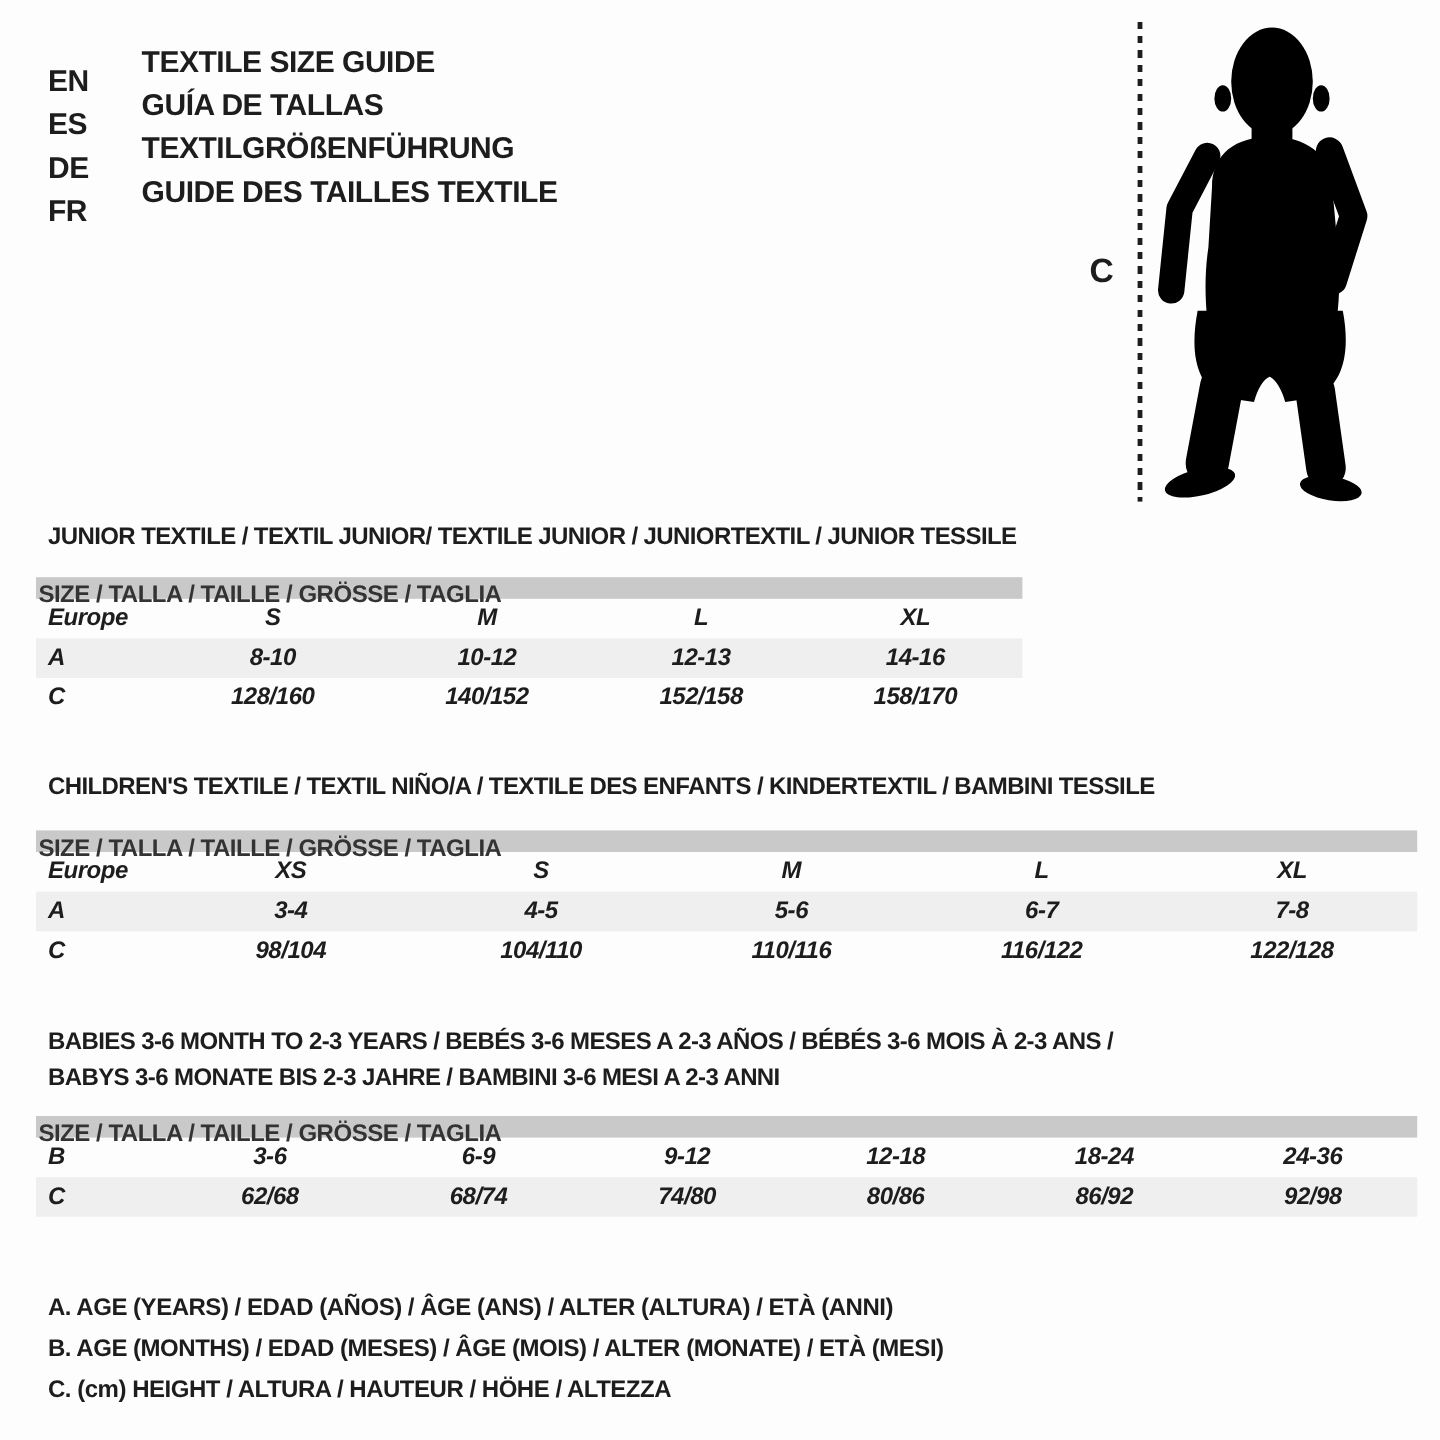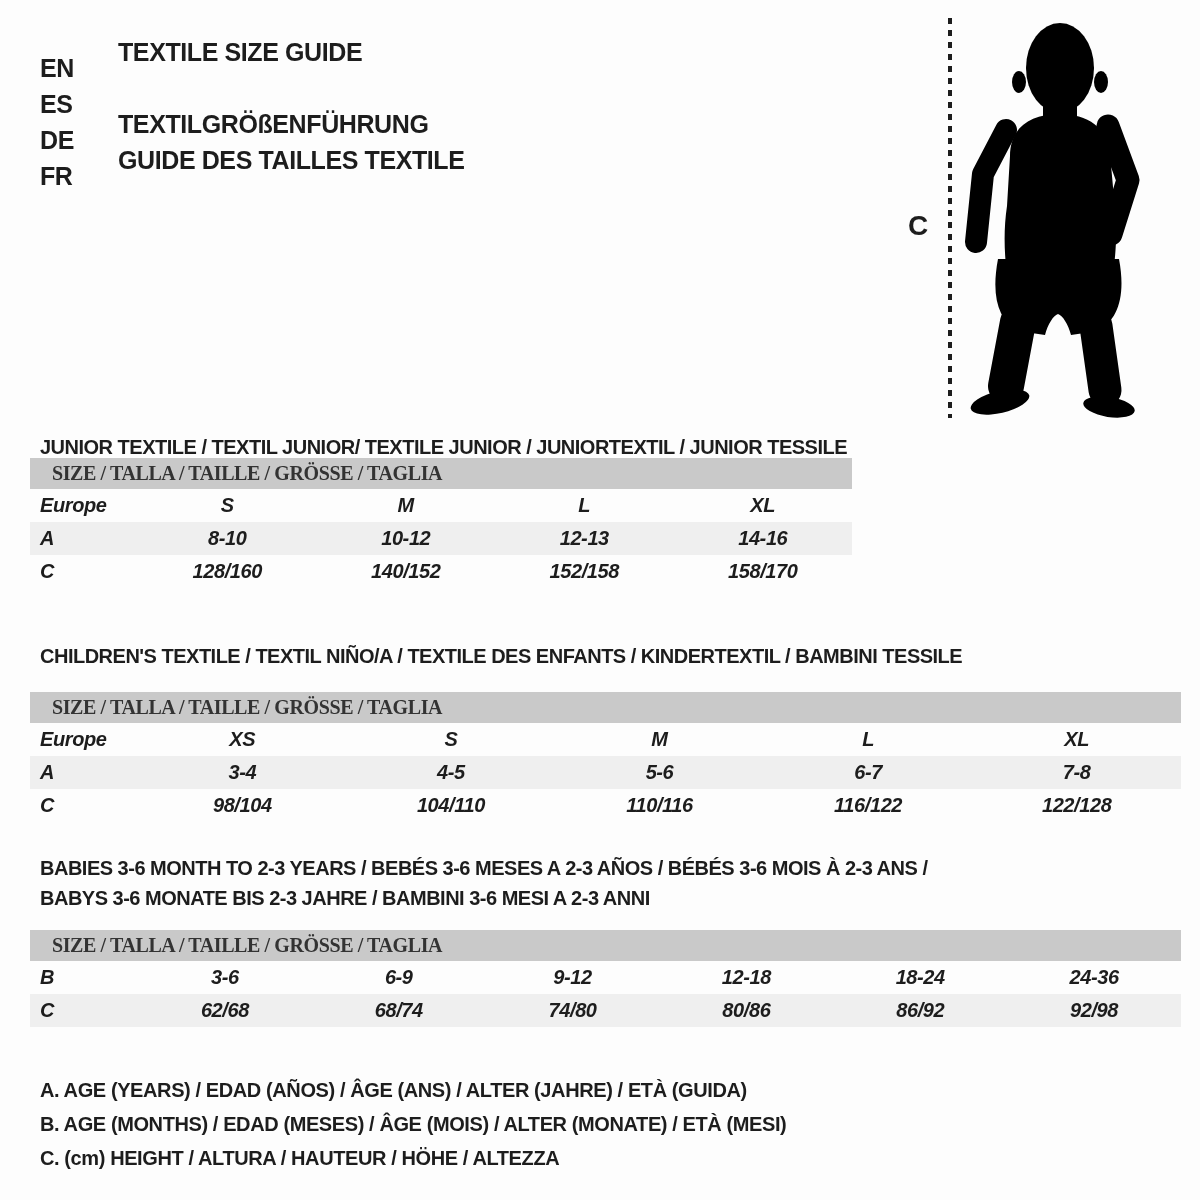--- a/index.html
+++ b/index.html
@@ -34,27 +34,27 @@
     background:repeating-linear-gradient(to bottom,var(--text) 0 6px,transparent 6px 12px);
   }
   .toddler{position:absolute;left:958px;top:4px;width:186px;height:416px;color:var(--silhouette);}
 
   
   .tbl{position:absolute;}
   .t1{left:30px;top:436px;width:822px;}
   .t2{left:30px;top:645px;width:1151px;}
   .t3{left:30px;top:853px;width:1151px;}
   .tbl-title{font-size:20px;line-height:22px;padding-left:10px;white-space:nowrap;letter-spacing:-0.5px;}
-  .t1 .tbl-title{}
+  .t1 .tbl-title{margin-bottom:23px;}
   .t2 .tbl-title{margin-bottom:25px;}
   .t3 .tbl-title{line-height:30px;margin-bottom:0;}
   .t3 .title-block{margin-bottom:17px;}
   .band{
-    height:31px;line-height:31px;padding-left:22px;font-size:20px;
-    background:var(--band-bg);color:var(--band-text);white-space:nowrap;font-family:Liberation Serif, serif;
+    height:18px;line-height:31px;padding-left:2px;font-size:20px;
+    background:var(--band-bg);color:var(--band-text);white-space:nowrap;
   }
   .row{display:flex;height:33px;align-items:center;font-size:20px;}
   .row.alt{background:var(--row-alt-bg);}
   .cell{white-space:nowrap;font-style:italic;}
   .cell.label{width:108px;padding-left:10px;}
   .cell.val{flex:1;text-align:center;}
 
   
   .legend{position:absolute;left:40px;top:1073px;}
   .legend p{height:34px;line-height:34px;font-size:20px;white-space:nowrap;}
@@ -64,20 +64,21 @@
 
 <div class="page">
 
   <div class="lang-list">
     <div class="lang-row">
       <span class="lang-code">EN</span>
       <span class="lang-label">TEXTILE SIZE GUIDE</span>
     </div>
     <div class="lang-row">
       <span class="lang-code">ES</span>
+      <span class="lang-label">GUÍA DE TALLAS</span>
     </div>
     <div class="lang-row">
       <span class="lang-code">DE</span>
       <span class="lang-label">TEXTILGRÖßENFÜHRUNG</span>
     </div>
     <div class="lang-row">
       <span class="lang-code">FR</span>
       <span class="lang-label">GUIDE DES TAILLES TEXTILE</span>
     </div>
   </div>
@@ -178,18 +179,18 @@
       <span class="cell val">62/68</span>
       <span class="cell val">68/74</span>
       <span class="cell val">74/80</span>
       <span class="cell val">80/86</span>
       <span class="cell val">86/92</span>
       <span class="cell val">92/98</span>
     </div>
   </section>
 
   <div class="legend">
-    <p>A. AGE (YEARS) / EDAD (AÑOS) / ÂGE (ANS) / ALTER (JAHRE) / ETÀ (GUIDA)</p>
+    <p>A. AGE (YEARS) / EDAD (AÑOS) / ÂGE (ANS) / ALTER (ALTURA) / ETÀ (ANNI)</p>
     <p>B. AGE (MONTHS) / EDAD (MESES) / ÂGE (MOIS) / ALTER (MONATE) / ETÀ (MESI)</p>
     <p>C. (cm) HEIGHT / ALTURA / HAUTEUR / HÖHE / ALTEZZA</p>
   </div>
 
 </div>
 
 </body></html>

